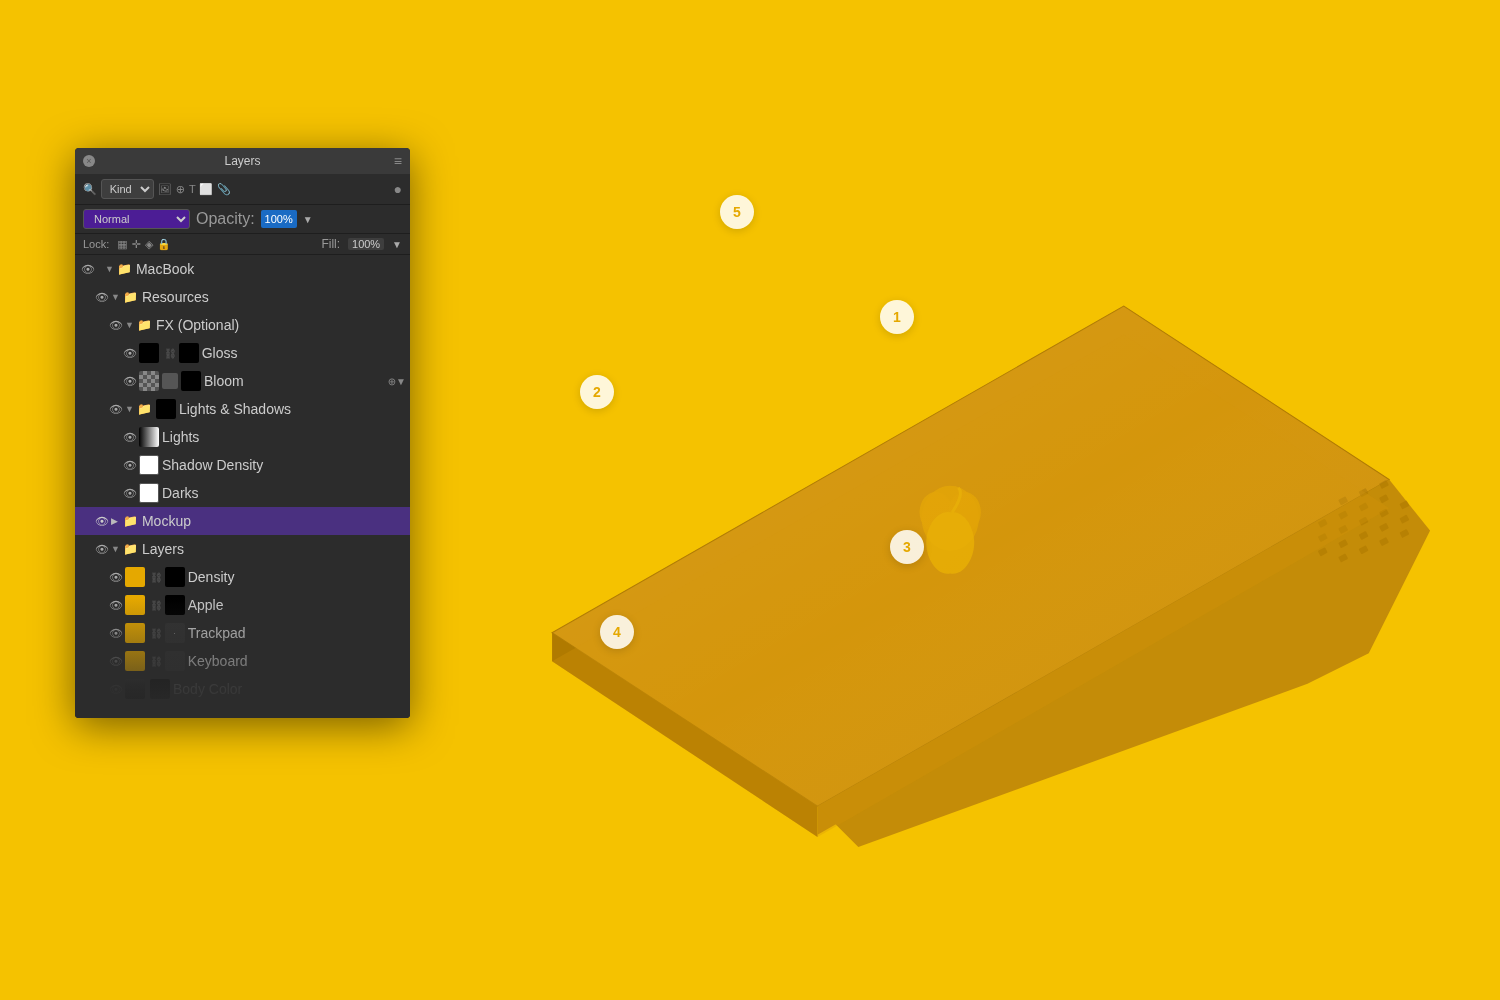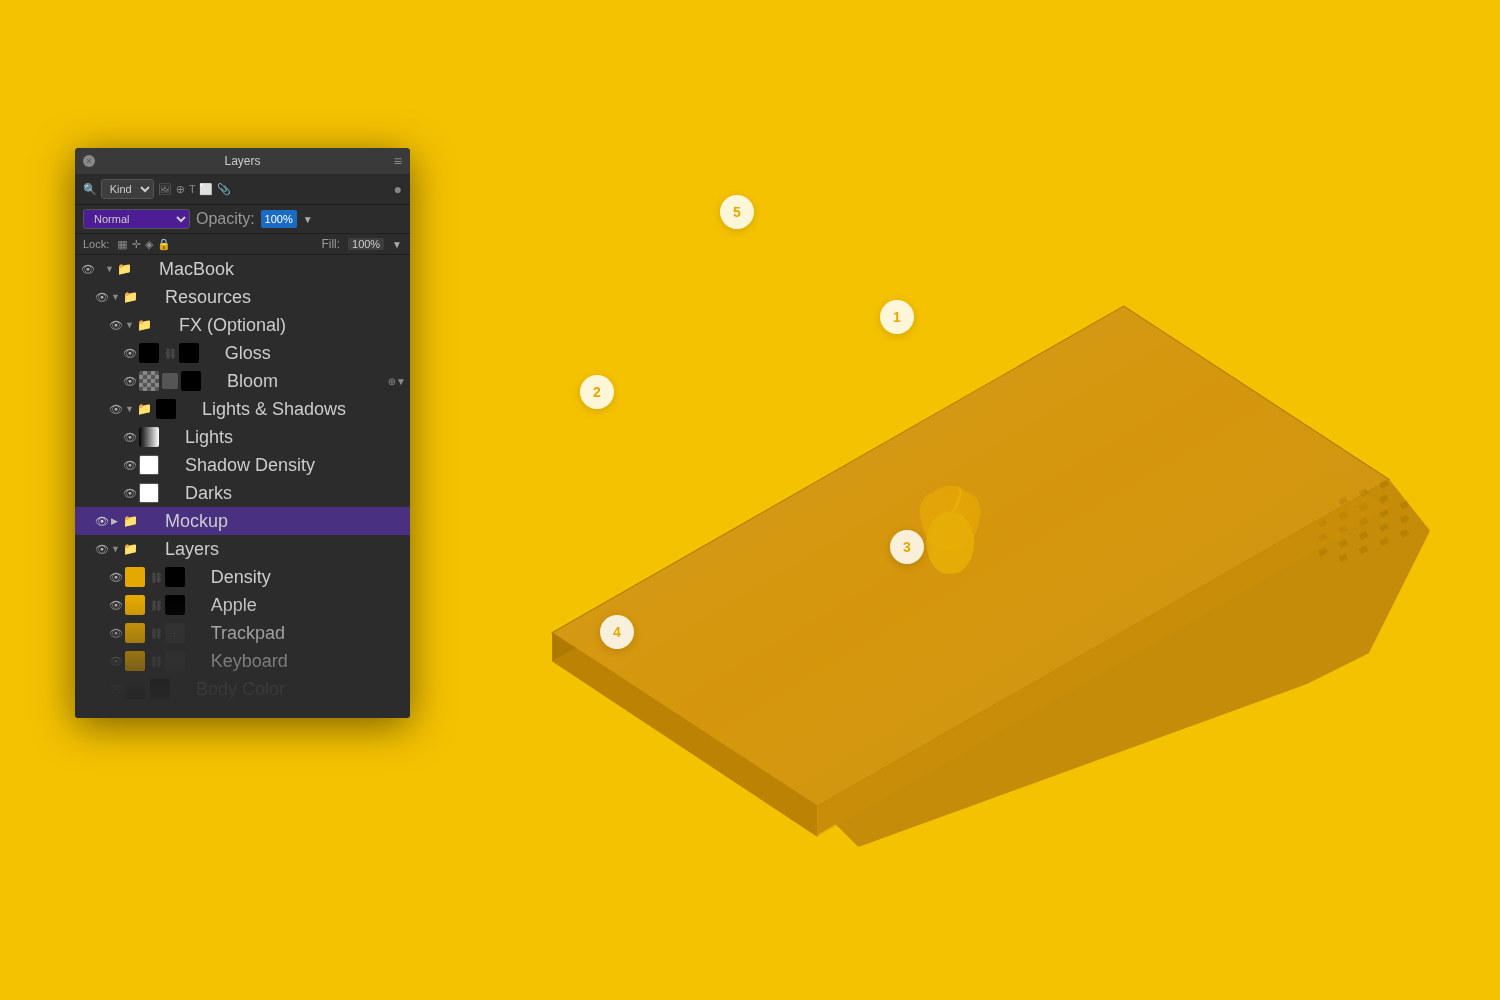--- a/index.html
+++ b/index.html
@@ -226,26 +226,25 @@
     .thumb-yellow { background: #e5a800; }
     .thumb-gradient { background: linear-gradient(to bottom, #333, #000); }
 
     .chain-icon {
       color: #666;
       font-size: 10px;
       margin: 0 2px;
     }
     .layer-name {
       color: #ccc;
-      font-size: 18px;
+      font-size: 14px;
       white-space: nowrap;
       overflow: hidden;
       text-overflow: ellipsis;
       flex: 1;
-      margin-left: 23px;
     }
     .layer-fx-icon {
       color: #888;
       font-size: 10px;
       margin-left: auto;
     }
 
     
     .macbook-wrapper {
       position: absolute;

